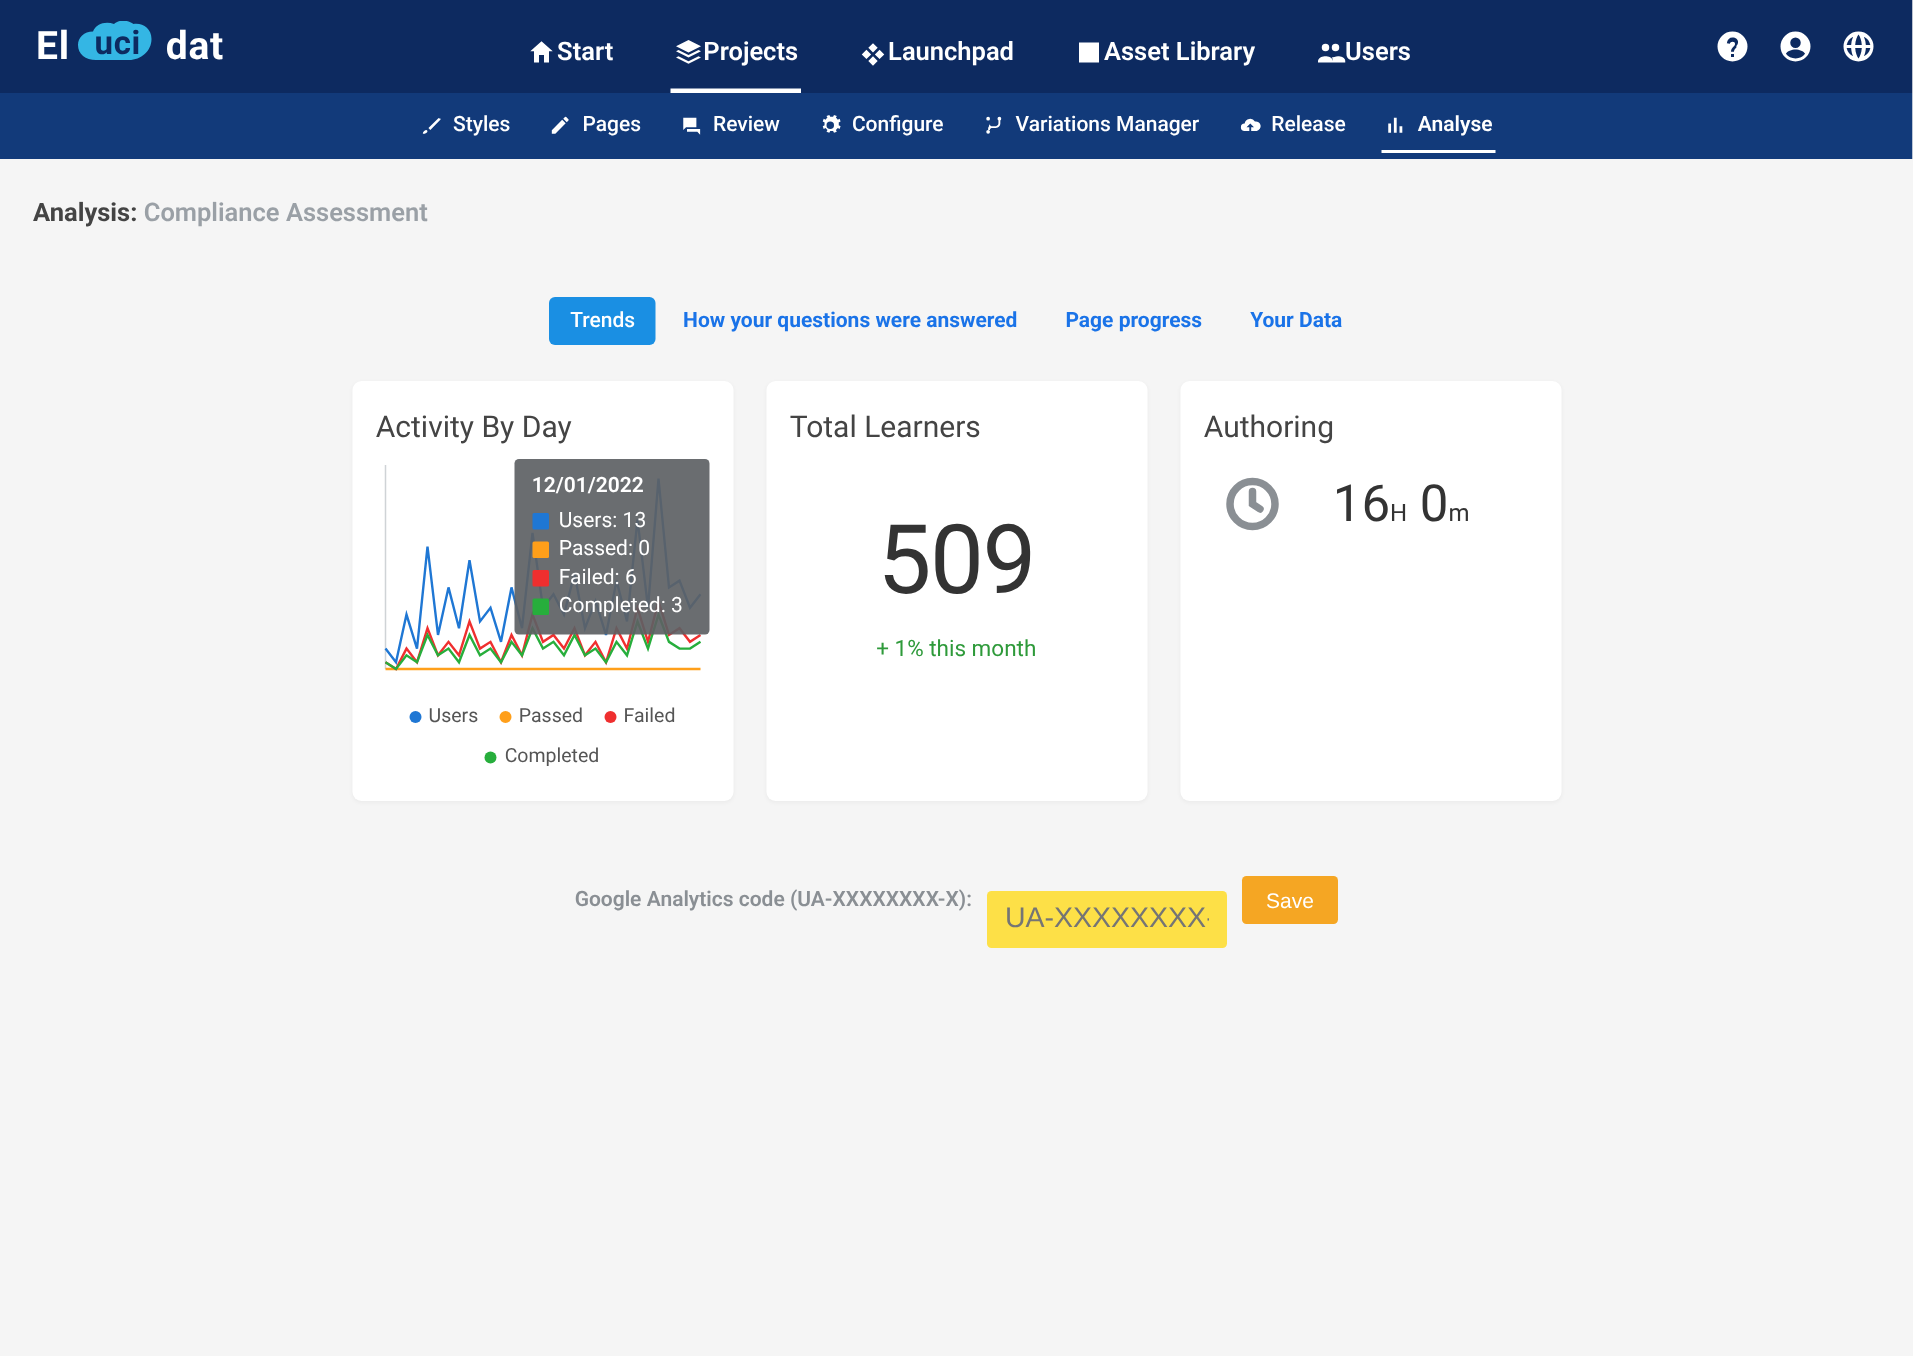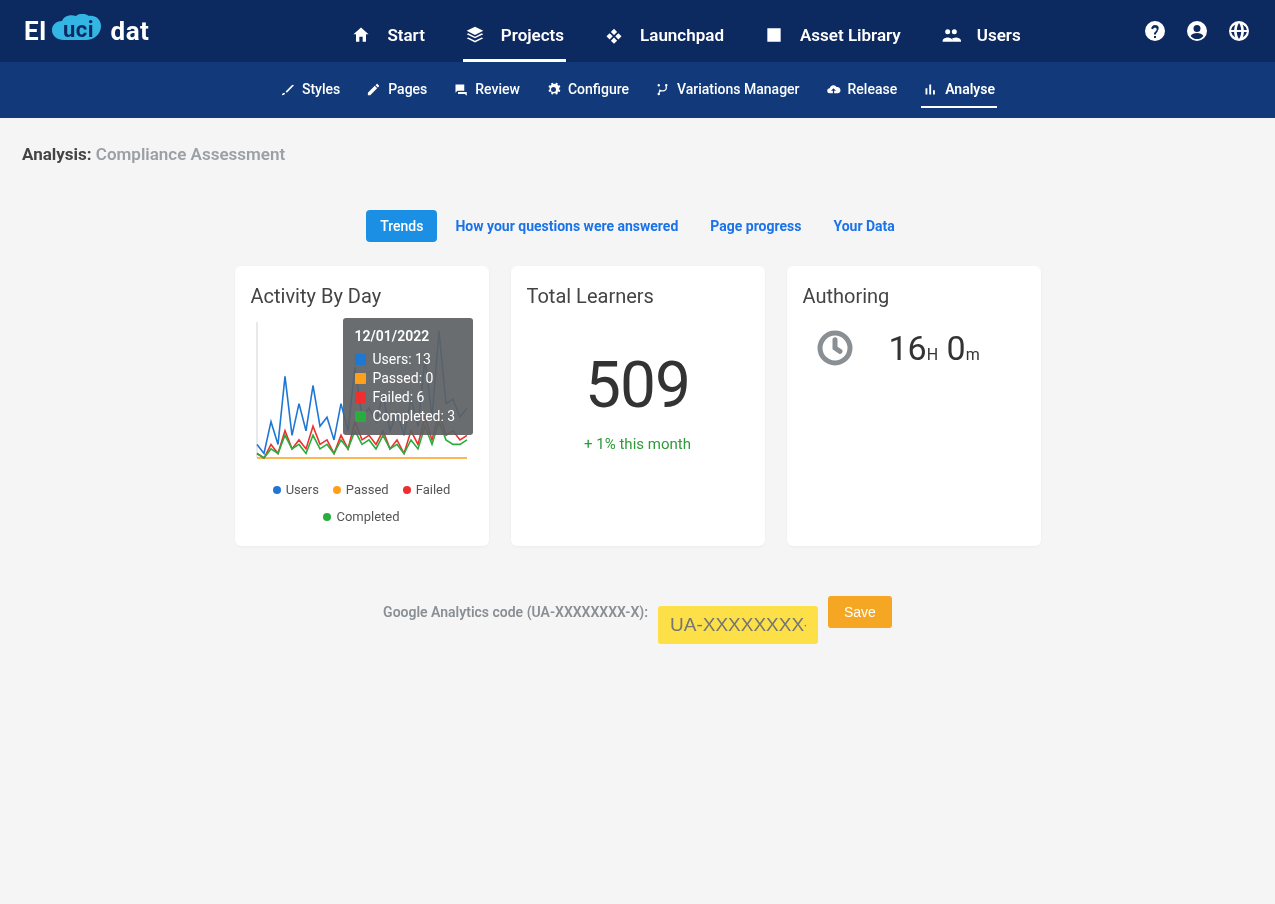--- a/index.html
+++ b/index.html
@@ -49,21 +49,21 @@
   .mainnav {
     display: flex;
     gap: 36px;
     align-items: flex-end;
     height: 62px;
     margin-left: 200px;
   }
   .mainnav-item {
     display: flex;
     align-items: center;
-    gap: 16px;
+    gap: 0;
     font-size: 17px;
     font-weight: 600;
     color: #fff;
     padding: 16px 2px 14px;
     cursor: pointer;
     border-bottom: 3px solid transparent;
   }
   .mainnav-item.active { border-bottom-color: #fff; }
   .mainnav-item .ico { width: 20px; height: 20px; fill: #fff; }
 
@@ -73,21 +73,21 @@
     gap: 18px;
   }
   .topbar-right .circ-ico {
     width: 24px; height: 24px; fill: #fff; cursor: pointer;
   }
 
   
   .subnav {
     background: #123a7a;
     color: #fff;
-    height: 56px;
+    height: 44px;
     display: flex;
     align-items: center;
     justify-content: center;
     gap: 22px;
   }
   .subnav-item {
     display: flex;
     align-items: center;
     gap: 7px;
     font-size: 14px;

